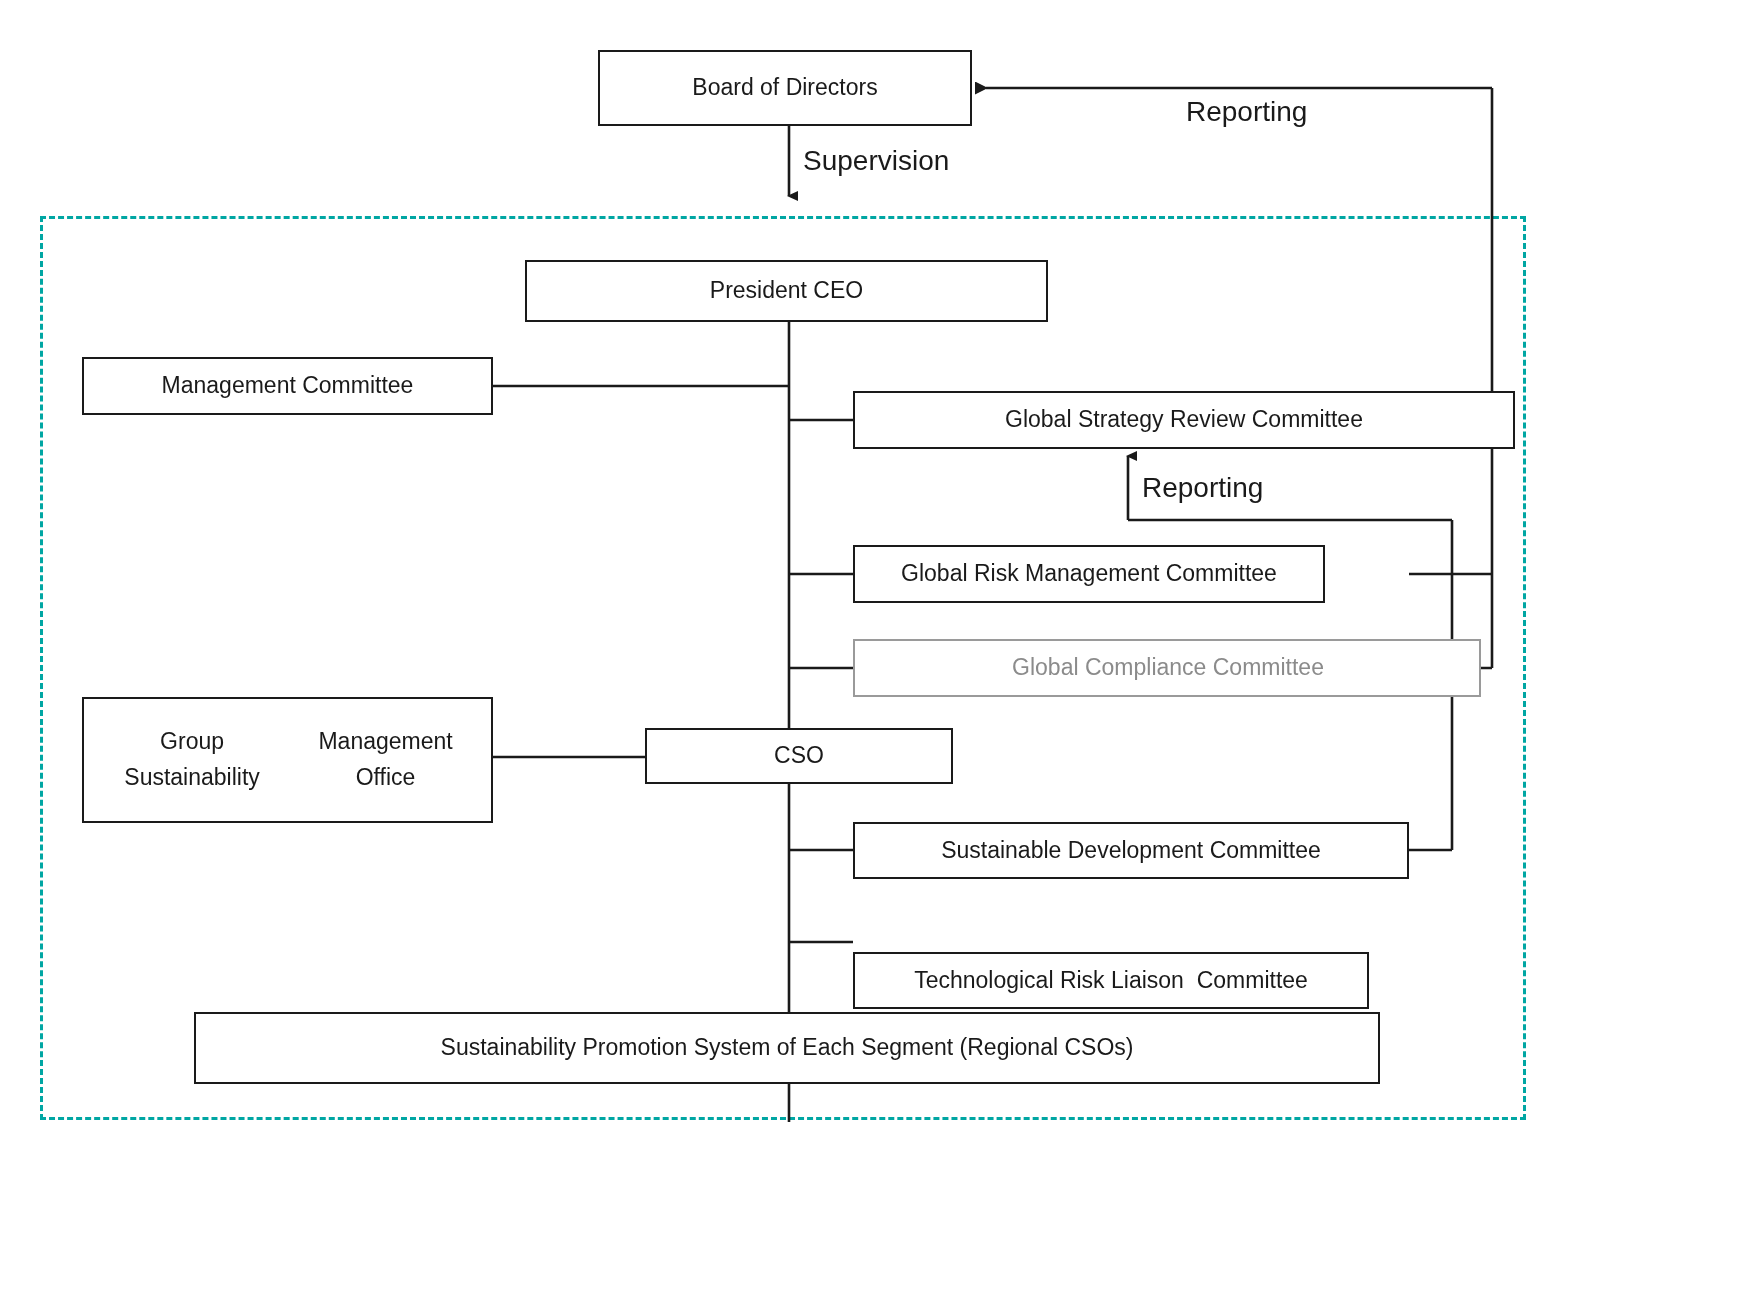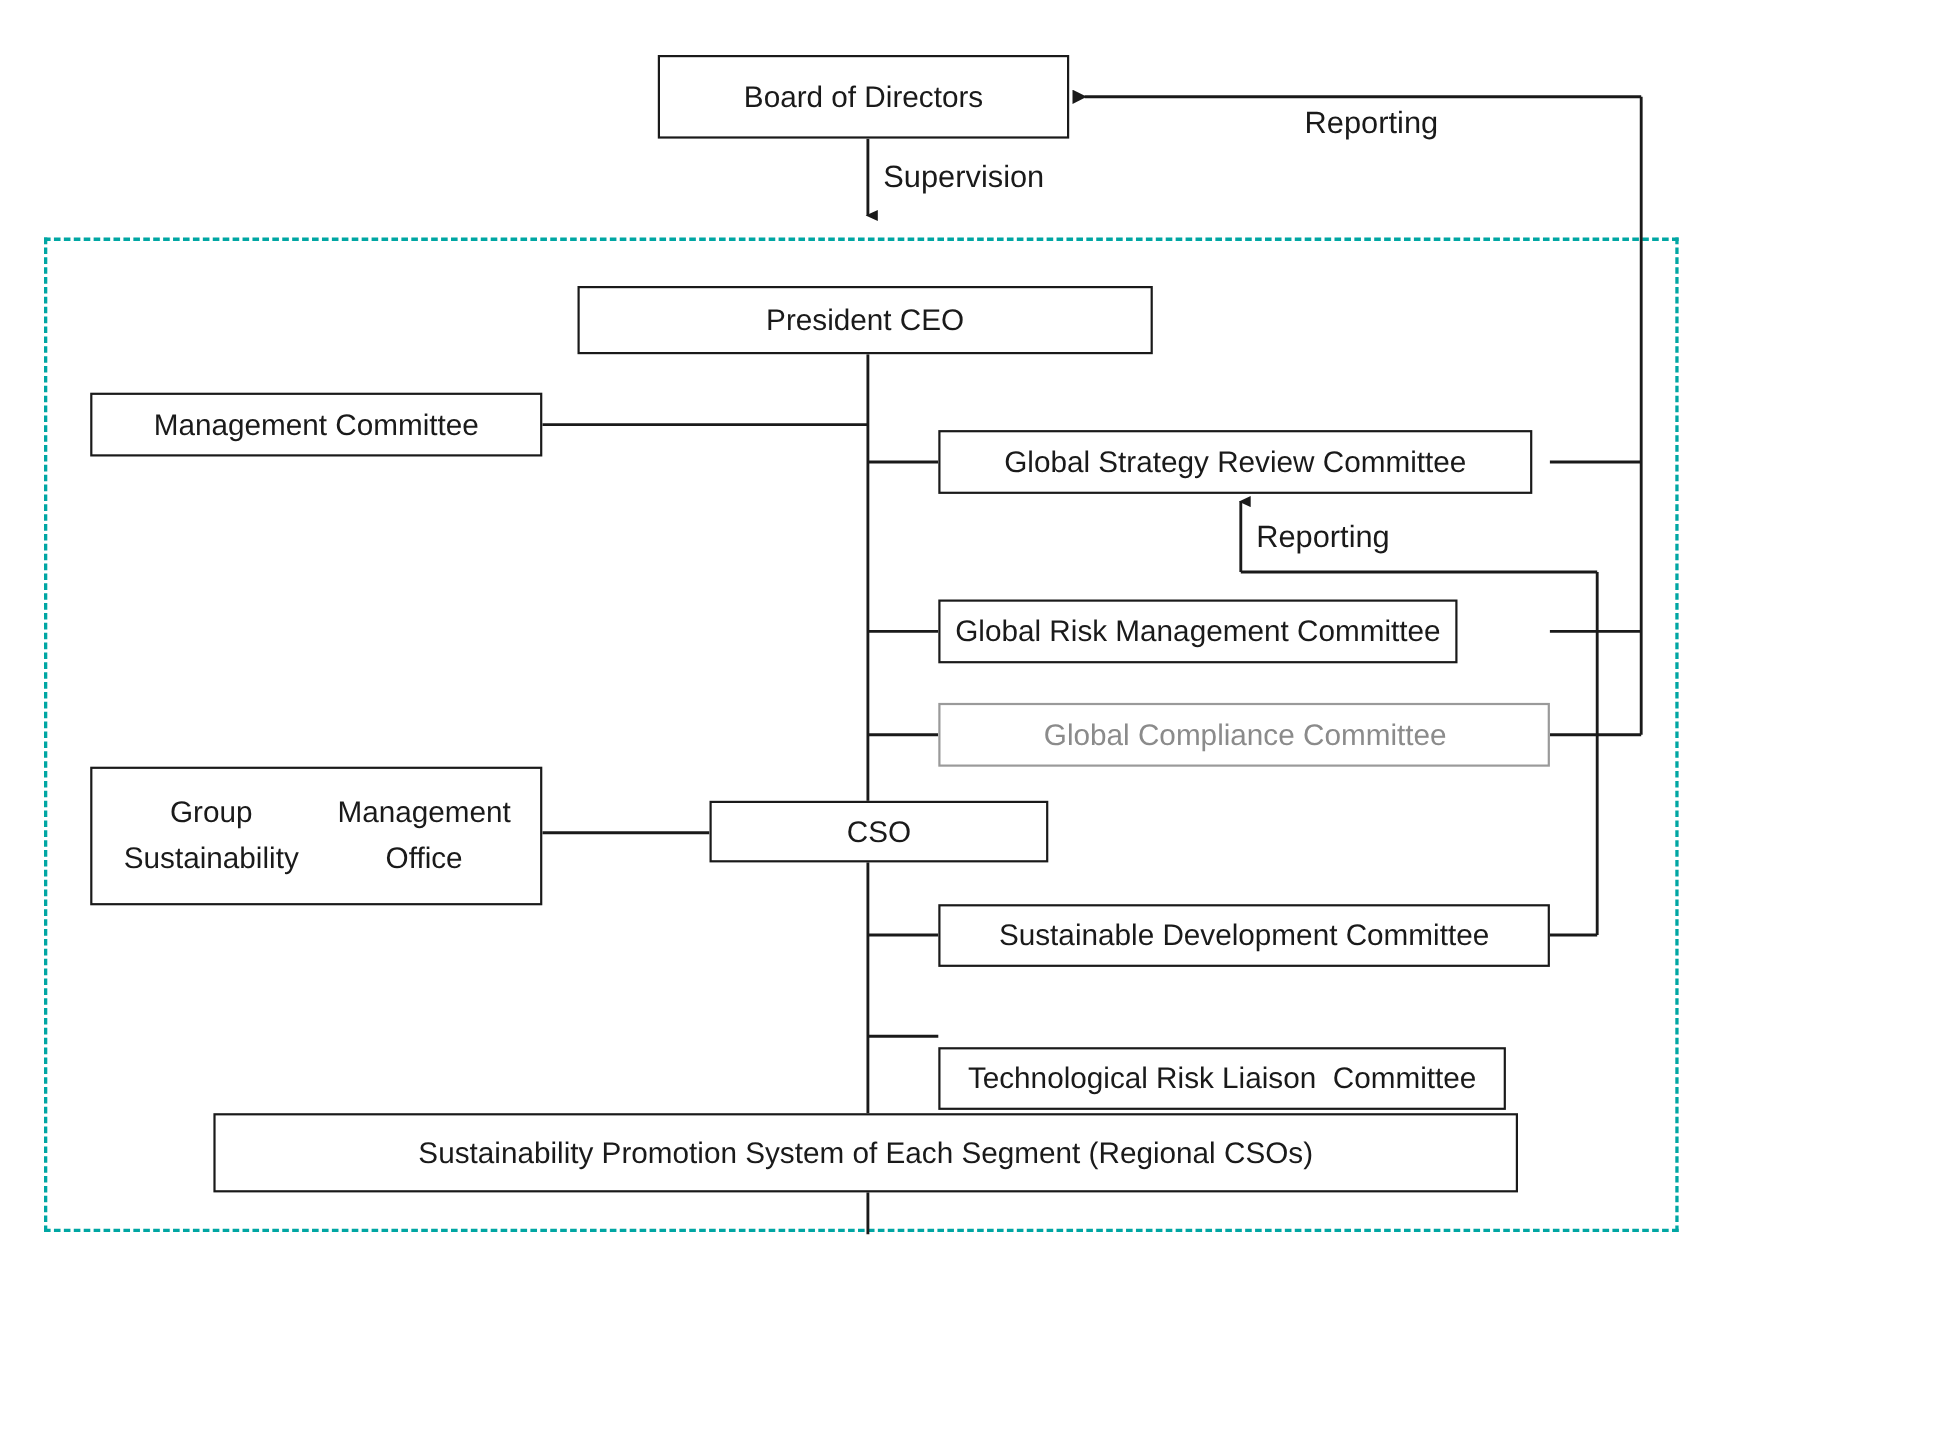--- a/index.html
+++ b/index.html
@@ -23,21 +23,21 @@
   }
   .box{
     position:absolute;
     box-sizing:border-box;
     border:2px solid #1a1a1a;
     background:#ffffff;
     display:flex;
     align-items:center;
     justify-content:center;
     text-align:center;
-    font-size:27px;
+    font-size:23px;
     line-height:1.28;
     color:#1a1a1a;
     padding:4px 10px;
     white-space:pre;
   }
   .box.muted{
     border-color:#9a9a9a;
     color:#8b8b8b;
   }
   .box.two-line{
@@ -121,31 +121,31 @@
   <div class="edge-label" style="left:1186px; top:96px;">Reporting</div>
 
   <div class="box" style="left:525px; top:260px; width:523px; height:62px;">
     <span>President CEO</span>
   </div>
 
   <div class="box" style="left:82px; top:357px; width:411px; height:58px;">
     <span>Management Committee</span>
   </div>
 
-  <div class="box" style="left:853px; top:391px; width:540px; height:58px;">
+  <div class="box" style="left:853px; top:391px; width:662px; height:58px;">
     <span>Global Strategy Review Committee</span>
   </div>
 
   <div class="edge-label" style="left:1142px; top:472px;">Reporting</div>
 
   <div class="box" style="left:853px; top:545px; width:472px; height:58px;">
     <span>Global Risk Management Committee</span>
   </div>
 
-  <div class="box muted" style="left:853px; top:639px; width:556px; height:58px;padding-left:12px;">
+  <div class="box muted" style="left:853px; top:639px; width:628px; height:58px;padding-left:12px;">
     <span>Global Compliance Committee</span>
   </div>
 
   <div class="box two-line" style="left:82px; top:697px; width:411px; height:126px;">
     <span>Group Sustainability</span>
     <span>Management Office</span>
   </div>
 
   <div class="box" style="left:645px; top:728px; width:308px; height:56px;">
     <span>CSO</span>

